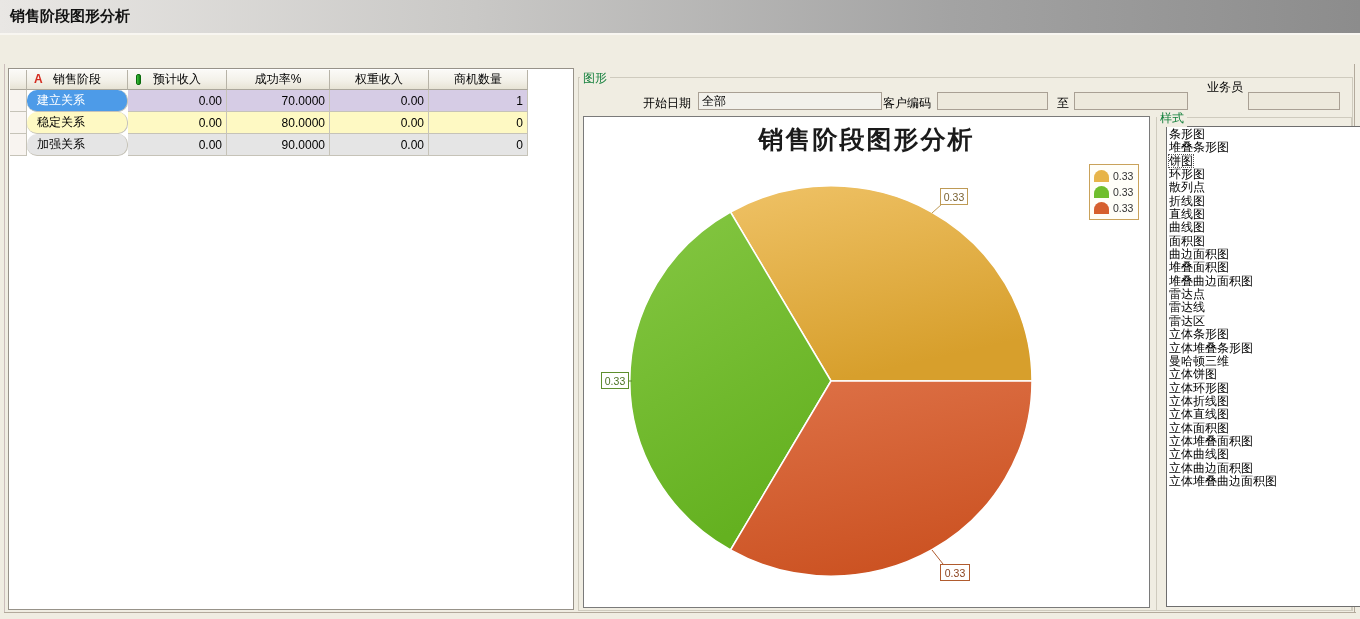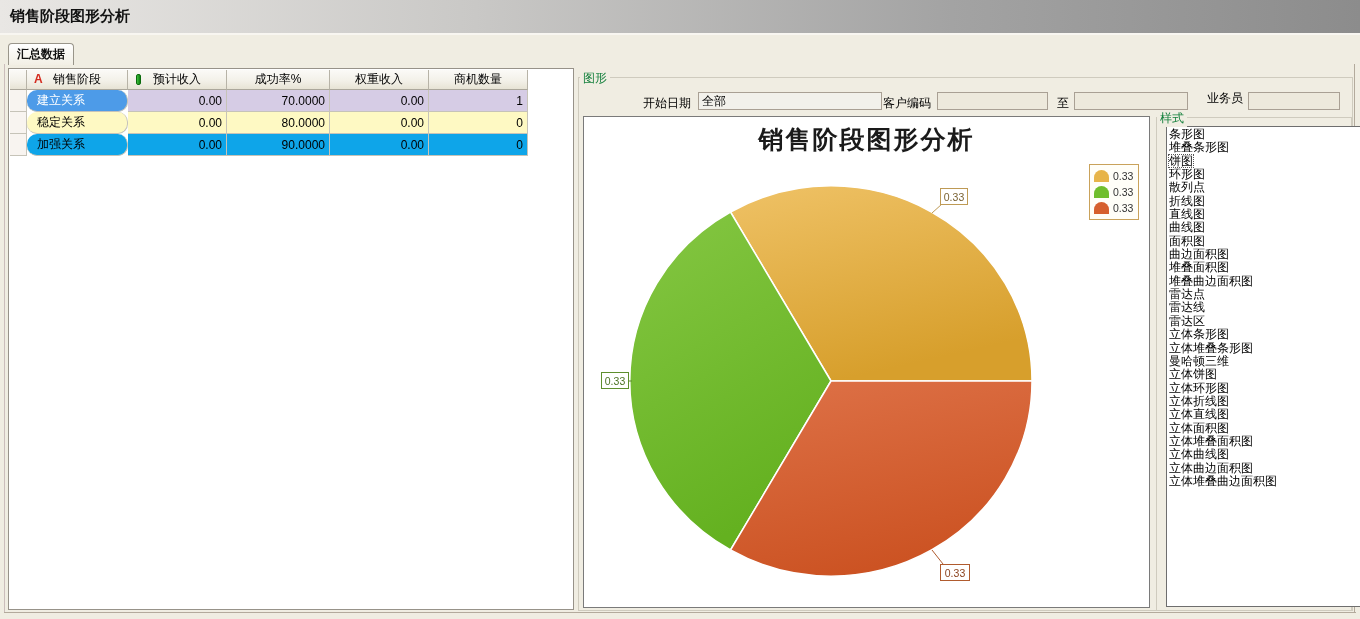--- a/index.html
+++ b/index.html
@@ -32,21 +32,21 @@
     font-size:12px;color:#000;display:flex;align-items:center;overflow:hidden;white-space:nowrap;}
   .c0{width:17px;}.c1{width:101px;}.c2{width:99px;}.c3{width:103px;}.c4{width:99px;}.c5{width:99px;}
   .hcell{height:20px;background:linear-gradient(#FBFAF7,#F3F1E9 55%,#E7E3D5);border-right:1px solid #B7B3A7;
     border-bottom:1px solid #ABA79B;justify-content:center;position:relative;}
   .dcell{height:22px;}
   .num{justify-content:flex-end;padding-right:4px;}
   .stage{padding-left:10px;border-radius:10px;}
   .selcol{background:#F8F4F0;}
   .row-a .dcell{background:#D6CCE5;}
   .row-b .dcell{background:#fef9c3;}
-  .row-c .dcell{background:#0ea5e9;}
+  .row-c .dcell{background:#e5e5e5;}
   .row-a .selcol,.row-b .selcol,.row-c .selcol{background:#F8F4F0;}
   .cell-selected{background:#4D9BE8 !important;color:#FFFFFF;}
   .sort-a{position:absolute;left:7px;top:2px;font-size:12px;font-weight:bold;color:#D42A1E;font-style:normal;}
   .col-pill{position:absolute;left:8px;top:4px;width:5px;height:11px;border-radius:2px;
     background:linear-gradient(90deg,#3DBF3D,#0E7F10);border:1px solid #0A6A0C;box-sizing:border-box;}
 
   
   .groupbox{position:absolute;border:1px solid #CFCBBE;box-sizing:border-box;}
   .grouplabel{position:absolute;background:#F0EDE2;font-size:12px;color:#15803d;padding:0 3px;z-index:3;}
 
@@ -86,23 +86,20 @@
 </head>
 <body>
 
 <div id="window">
 
   <div id="titlebar">
     <div class="t">销售阶段图形分析</div>
   </div>
   <div id="titlebar-underline"></div>
 
-  <div id="tabstrip">
-    <div class="tab">汇总数据</div>
-  </div>
 
   <div id="content"></div>
   <div id="bottom-edge"></div>
 
   <div id="grid-panel">
     <div id="grid">
       <div class="grow">
         <div class="cell hcell c0"></div>
         <div class="cell hcell c1">
           <span class="sort-a">A</span>
@@ -152,21 +149,21 @@
 
   <div class="groupbox" style="left:578px;top:77px;width:775px;height:534px;"></div>
   <div class="grouplabel" style="left:580px;top:70px;">图形</div>
 
   <div class="flabel" style="left:643px;top:95px;">开始日期</div>
   <input class="finput lit" style="left: 698px; top: 92px; width: 184px;" value="全部">
   <div class="flabel" style="left:883px;top:95px;text-align:center;">客户编码</div>
   <input class="finput" style="left: 937px; top: 92px; width: 111px;" value="">
   <div class="flabel" style="left:1057px;top:95px;">至</div>
   <input class="finput" style="left: 1074px; top: 92px; width: 114px;" value="">
-  <div class="flabel" style="left:1207px;top:90px;">业务员</div>
+  <div class="flabel" style="left:1207px;top:79px;">业务员</div>
   <input class="finput" style="left: 1248px; top: 92px; width: 92px;" value="">
 
   <div id="chart-panel">
     <svg id="pie-svg" width="565" height="490" viewBox="0 0 565 490">
       <defs>
         <linearGradient id="gOrange" x1="0" y1="0" x2="0.35" y2="1">
           <stop offset="0" stop-color="#EFC266"></stop>
             <stop offset="1" stop-color="#D79F2C"></stop>
         </linearGradient>
         <linearGradient id="gGreen" x1="0" y1="0" x2="0.35" y2="1">

